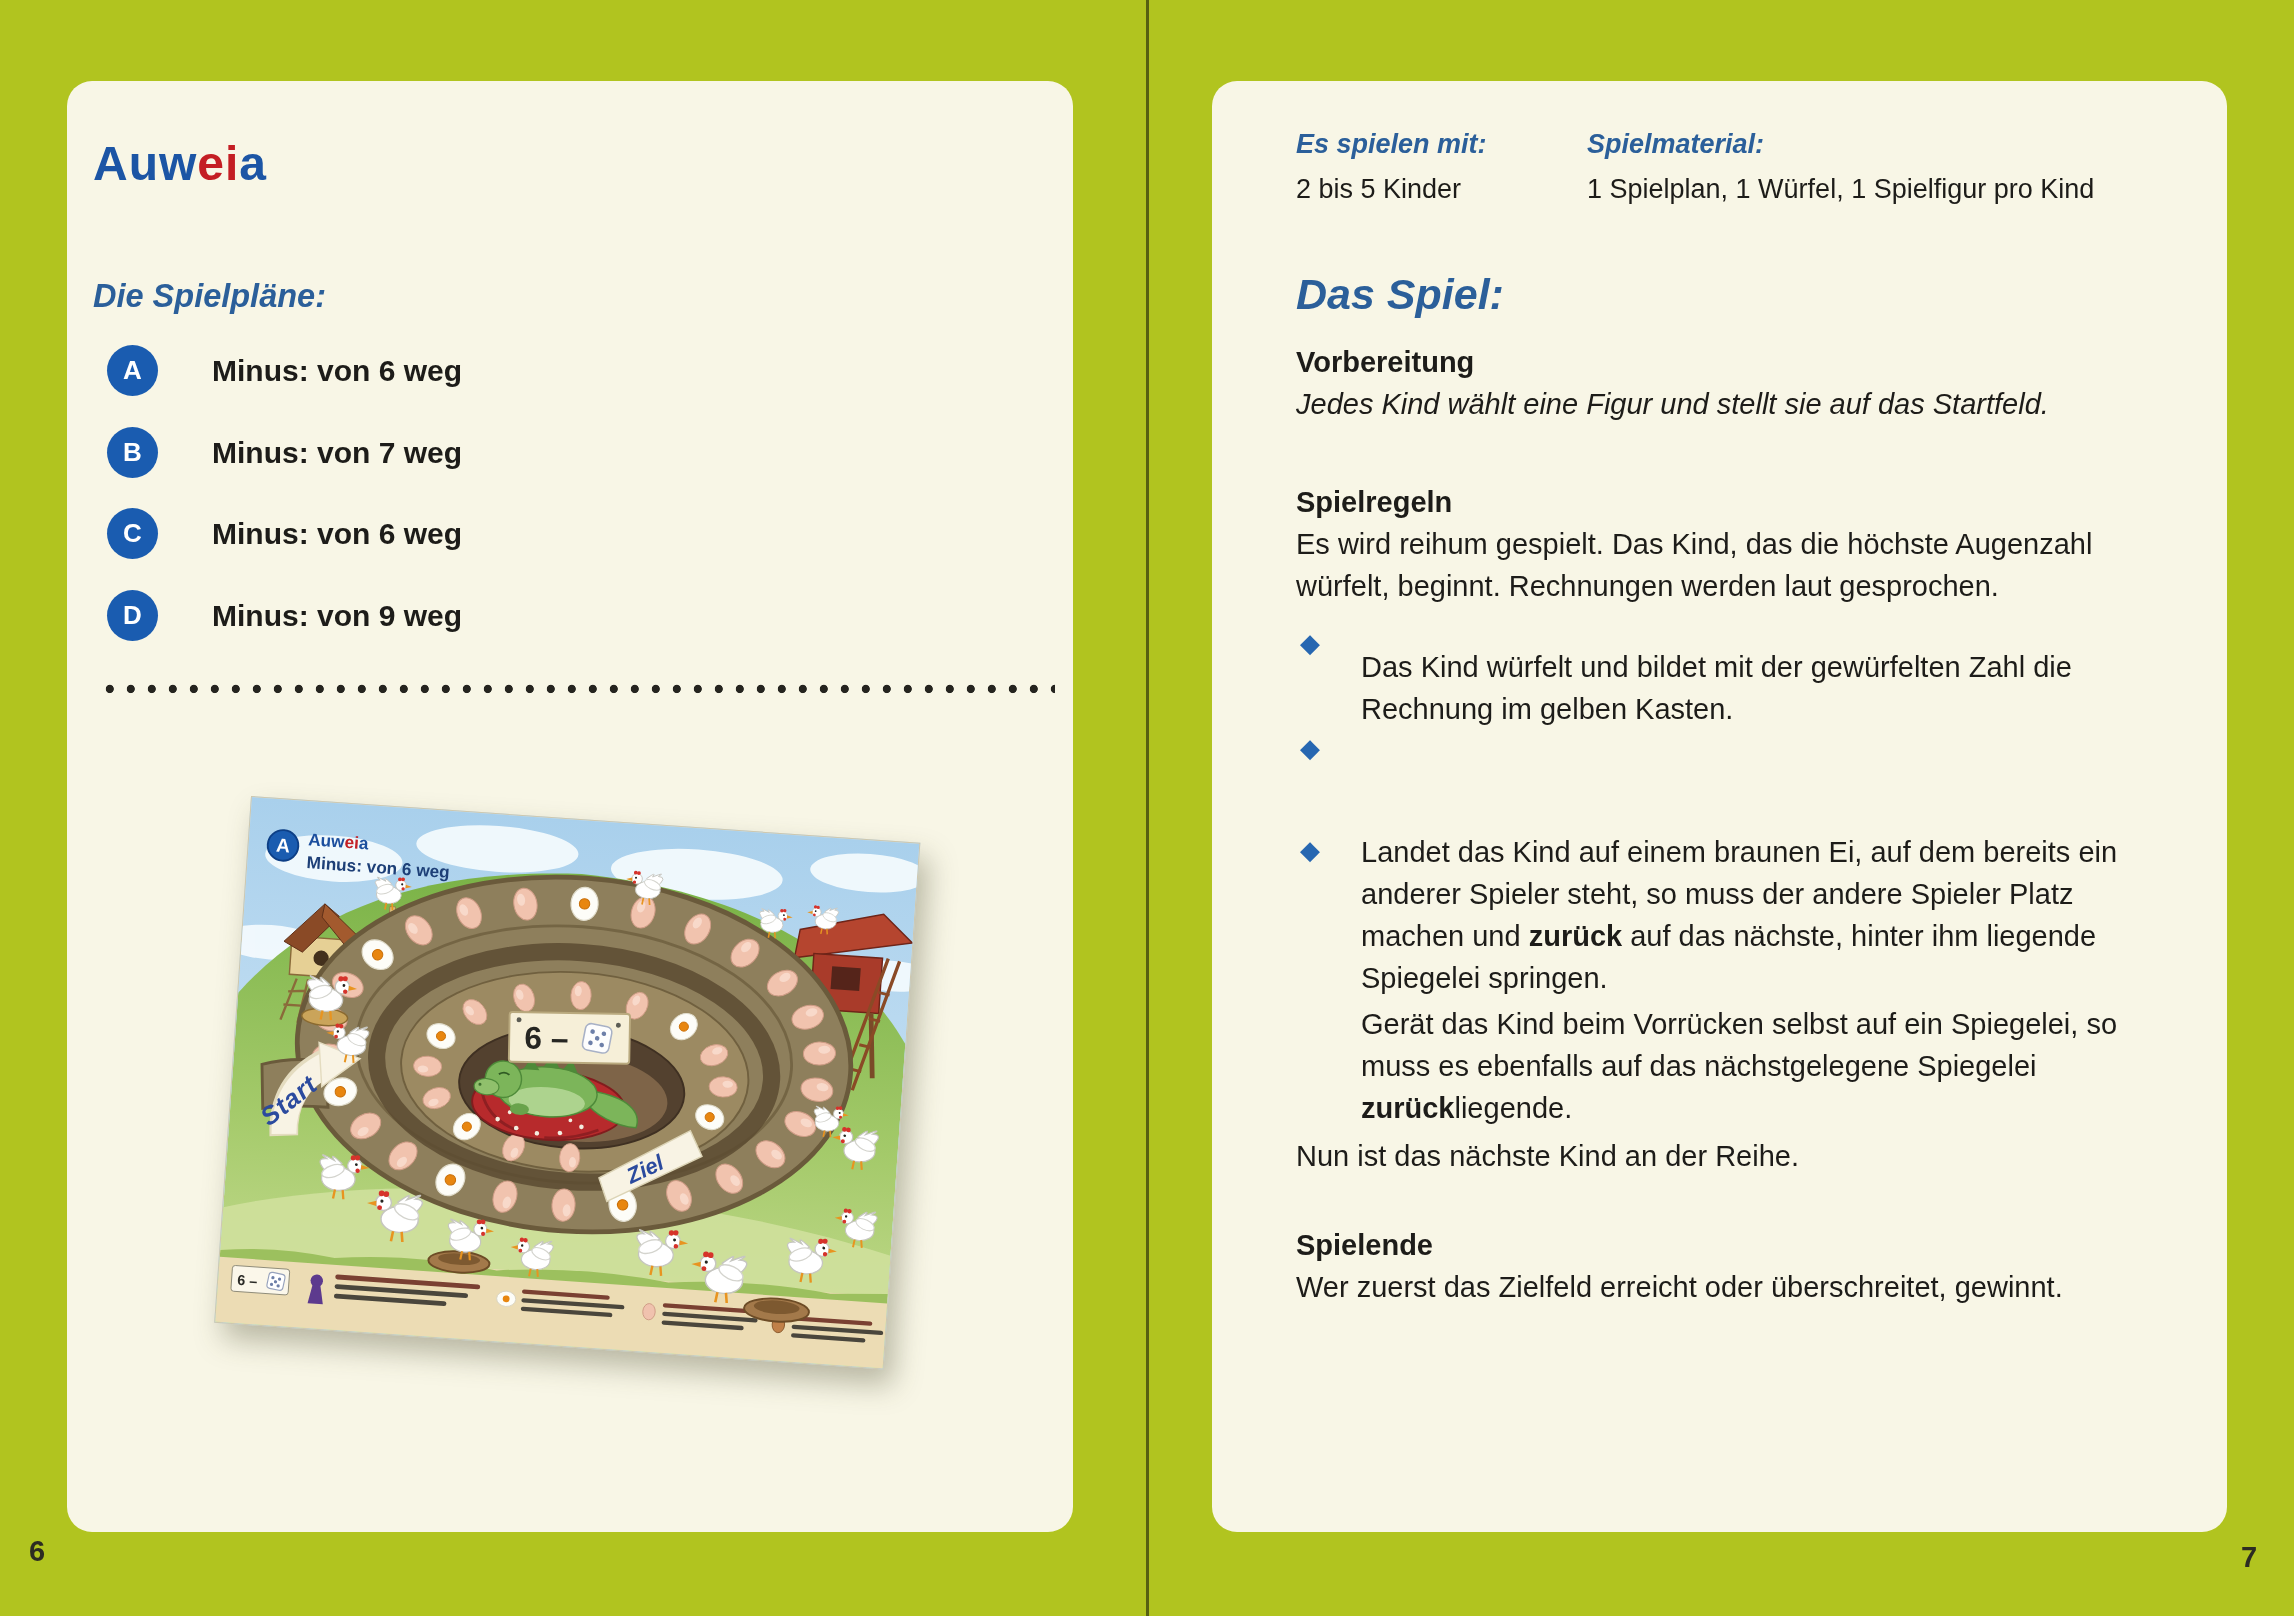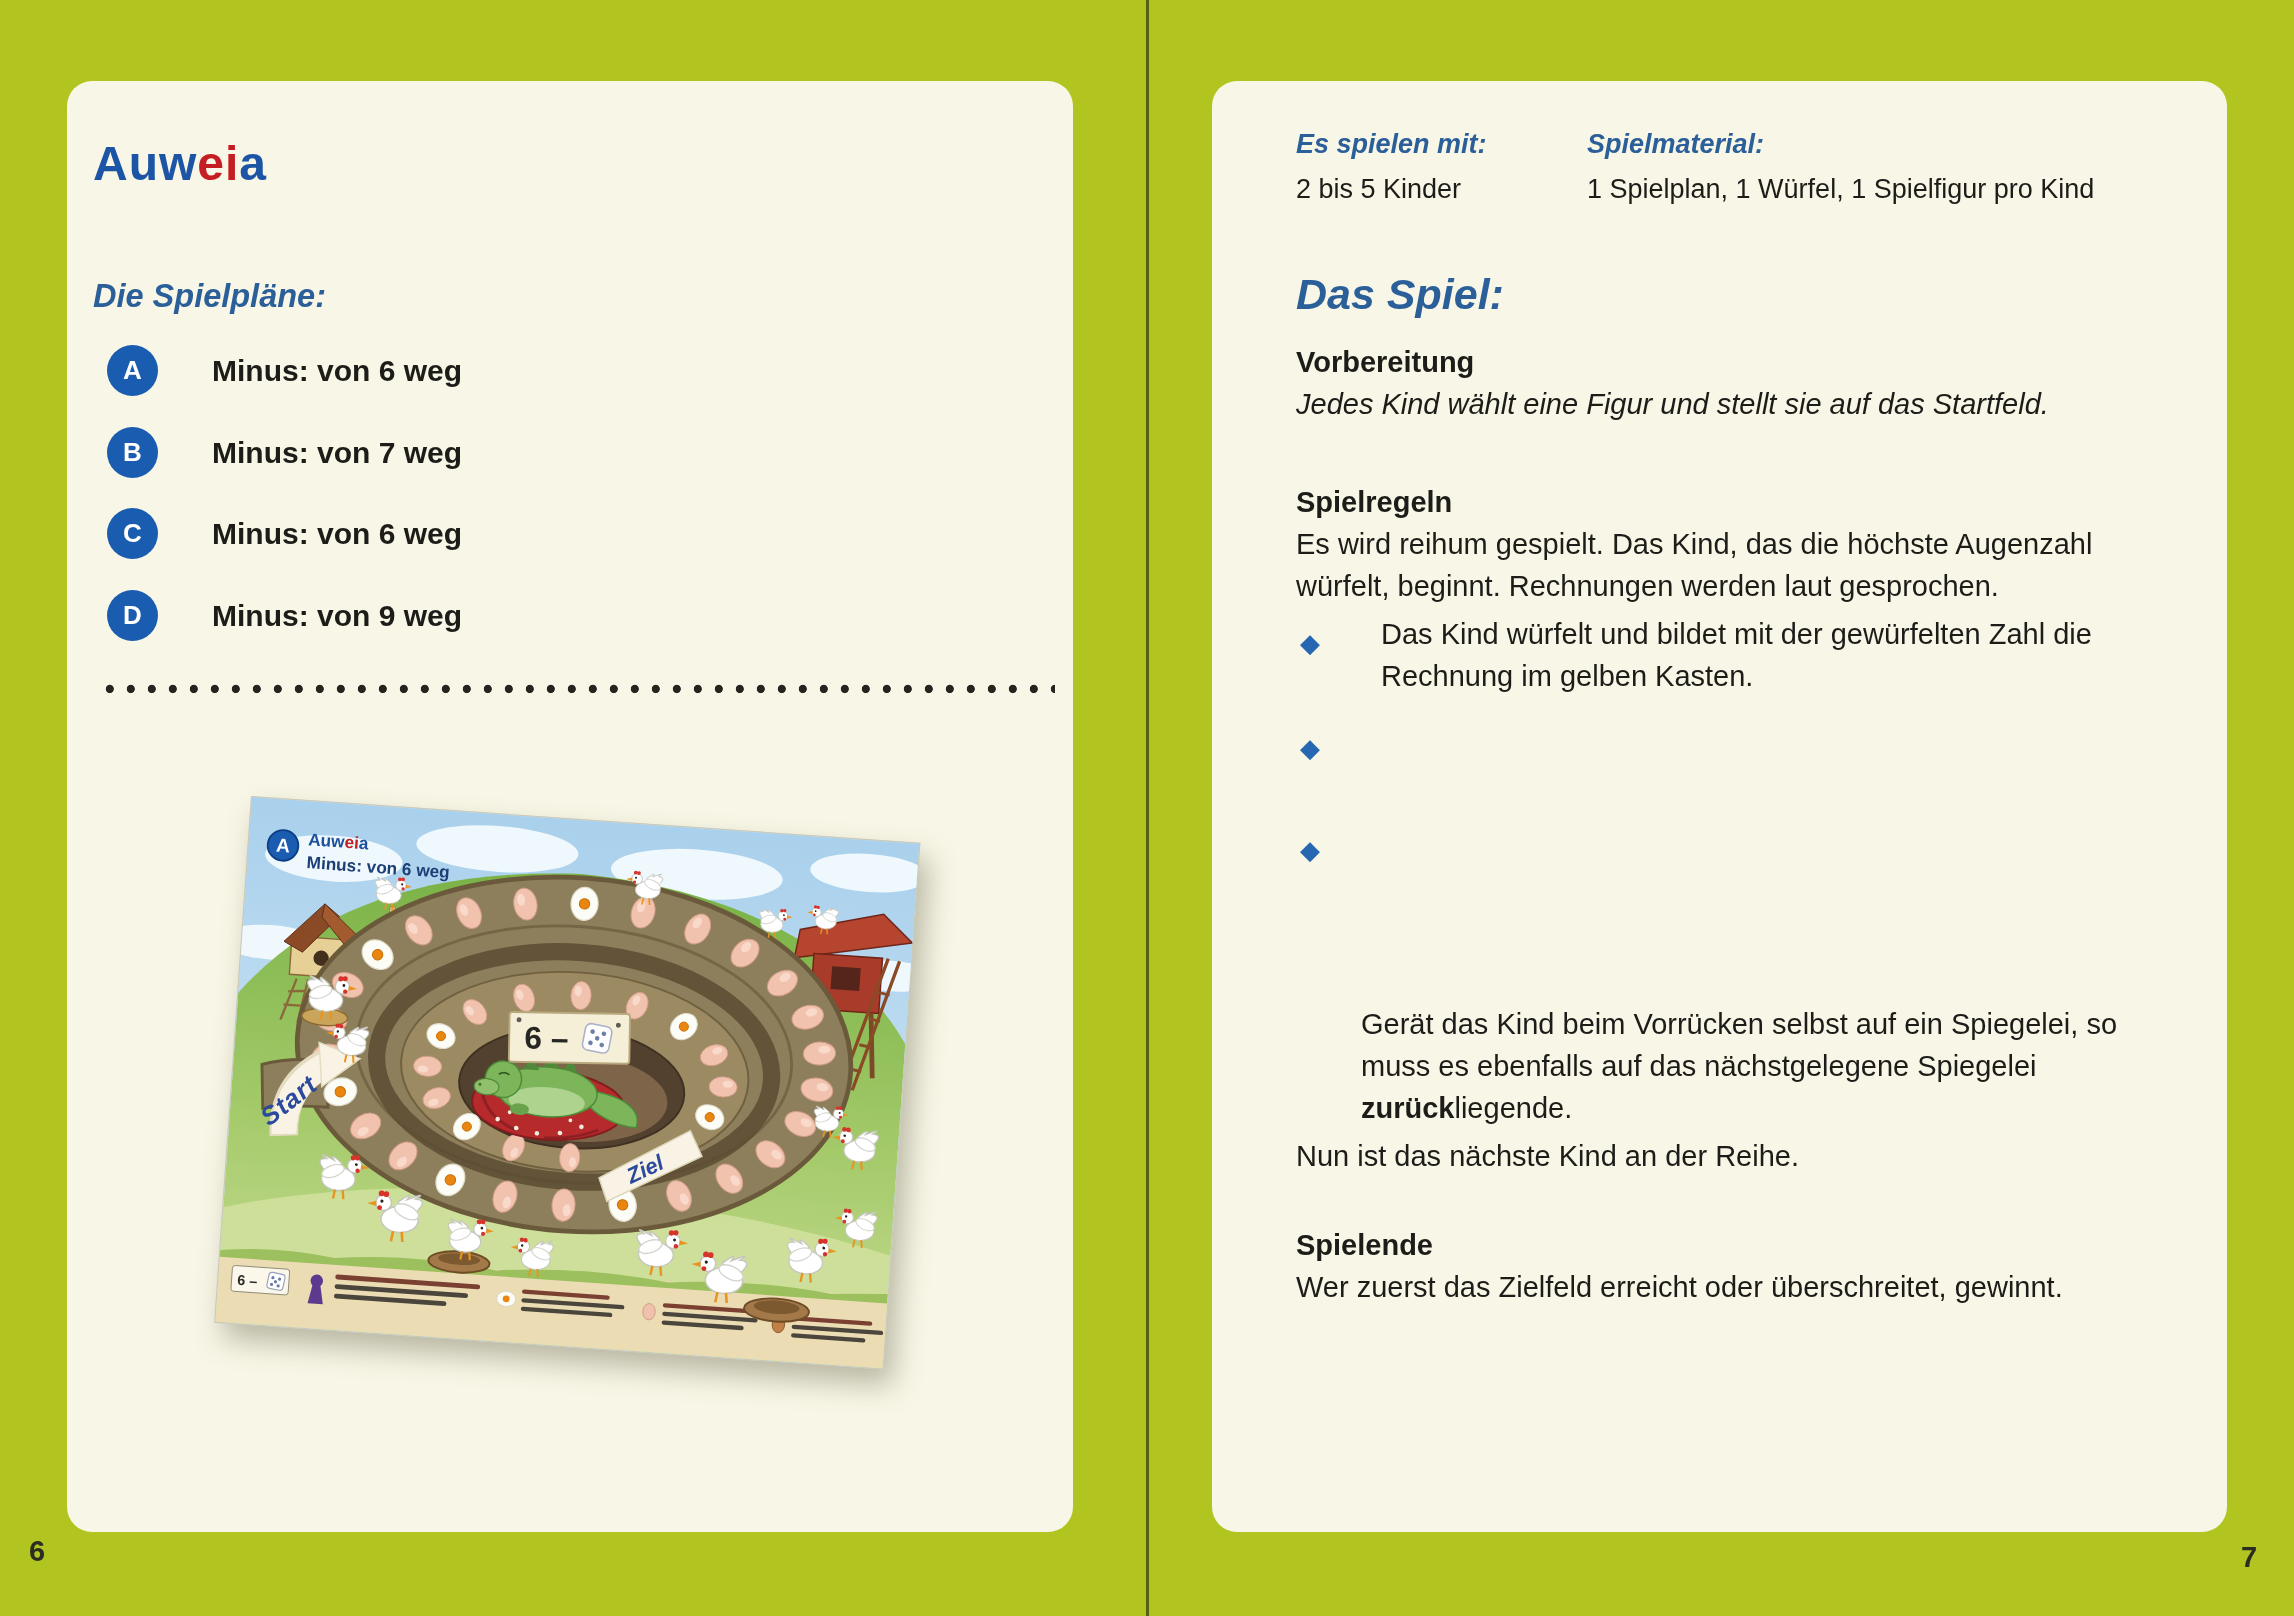--- a/index.html
+++ b/index.html
@@ -472,25 +472,26 @@
 
   <div class="section-title">Das Spiel:</div>
 
   <div class="rp b" style="left:84px;top:260px;">Vorbereitung</div>
   <div class="rp" style="left:84px;top:302px;width:841px;font-style:italic;">Jedes Kind wählt eine Figur und stellt sie auf das Startfeld.</div>
 
   <div class="rp b" style="left:84px;top:400px;">Spielregeln</div>
   <div class="rp" style="left:84px;top:442px;width:805px;">Es wird reihum gespielt. Das Kind, das die höchste Augen­zahl würfelt, beginnt. Rechnungen werden laut gesprochen.</div>
 
   <div class="bullet-diamond" style="top:547px;">◆</div>
-  <div class="bullet-text" style="top:532px;margin-left:20px;"><span>Das Kind würfelt und bildet mit der gewürfelten Zahl die Rechnung im gelben Kasten.</span></div>
+  <div class="bullet-text" style="top:565px;"><span>Das Kind würfelt und bildet mit der gewürfelten Zahl die Rechnung im gelben Kasten.</span></div>
 
   <div class="bullet-diamond" style="top:652px;">◆</div>
 
   <div class="bullet-diamond" style="top:754px;">◆</div>
+  <div class="bullet-text" style="top:750px;"><span>Landet das Kind auf einem braunen Ei, auf dem bereits ein anderer Spieler steht, so muss der andere Spieler Platz machen und </span><span style="font-weight: bold;">zurück</span><span> auf das nächste, hinter ihm liegende Spiegelei springen.</span></div>
 
   <div class="bullet-text" style="top:922px;"><span>Gerät das Kind beim Vorrücken selbst auf ein Spiegelei, so muss es ebenfalls auf das nächstgelegene Spiegelei </span><span style="font-weight: bold;">zurück</span><span>liegende.</span></div>
 
   <div class="rp" style="left:84px;top:1054px;width:841px;">Nun ist das nächste Kind an der Reihe.</div>
 
   <div class="rp b" style="left:84px;top:1143px;">Spielende</div>
   <div class="rp" style="left:84px;top:1185px;width:860px;">Wer zuerst das Zielfeld erreicht oder überschreitet, gewinnt.</div>
 </div>
 
 <div class="pagenum l">6</div>

